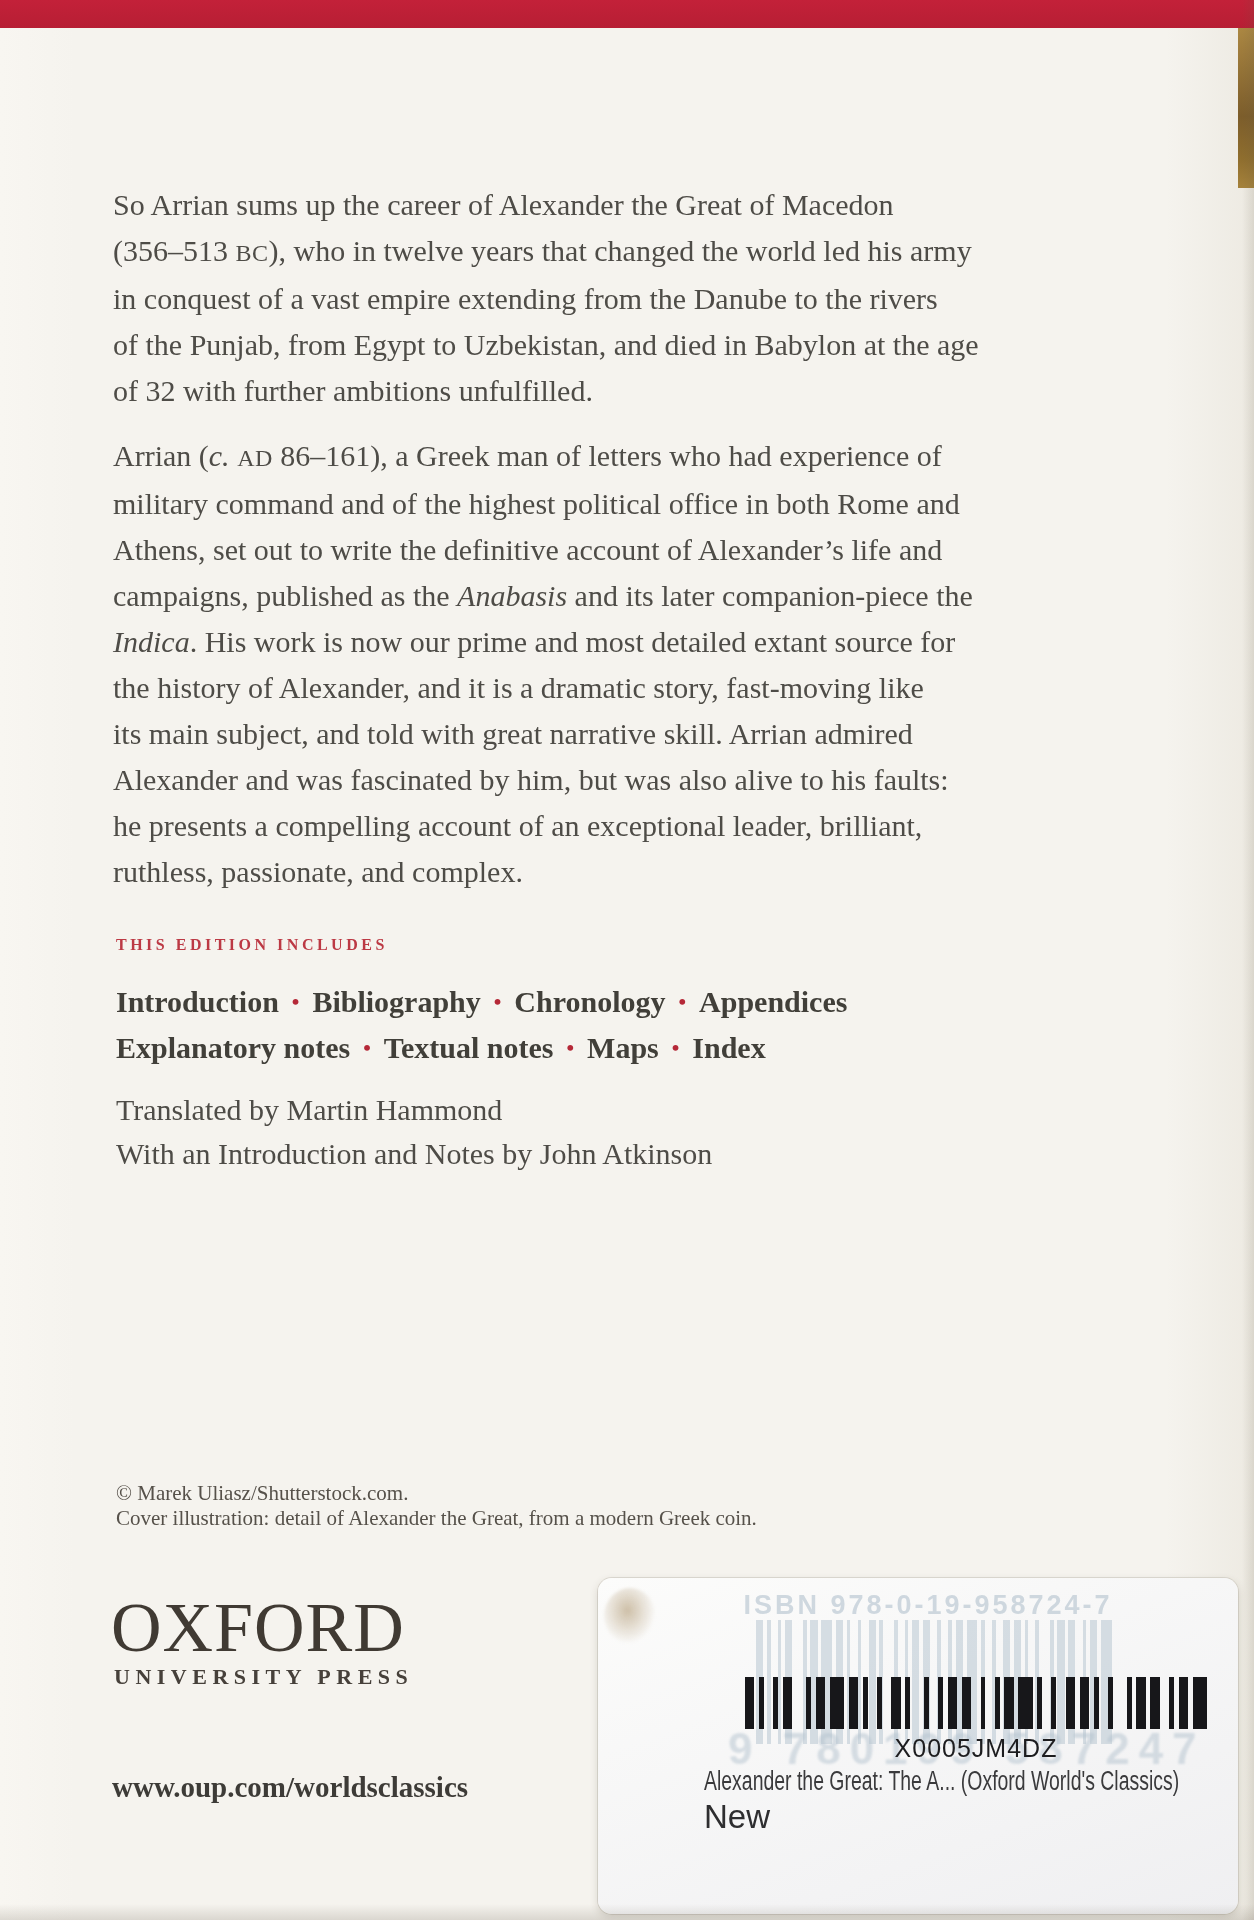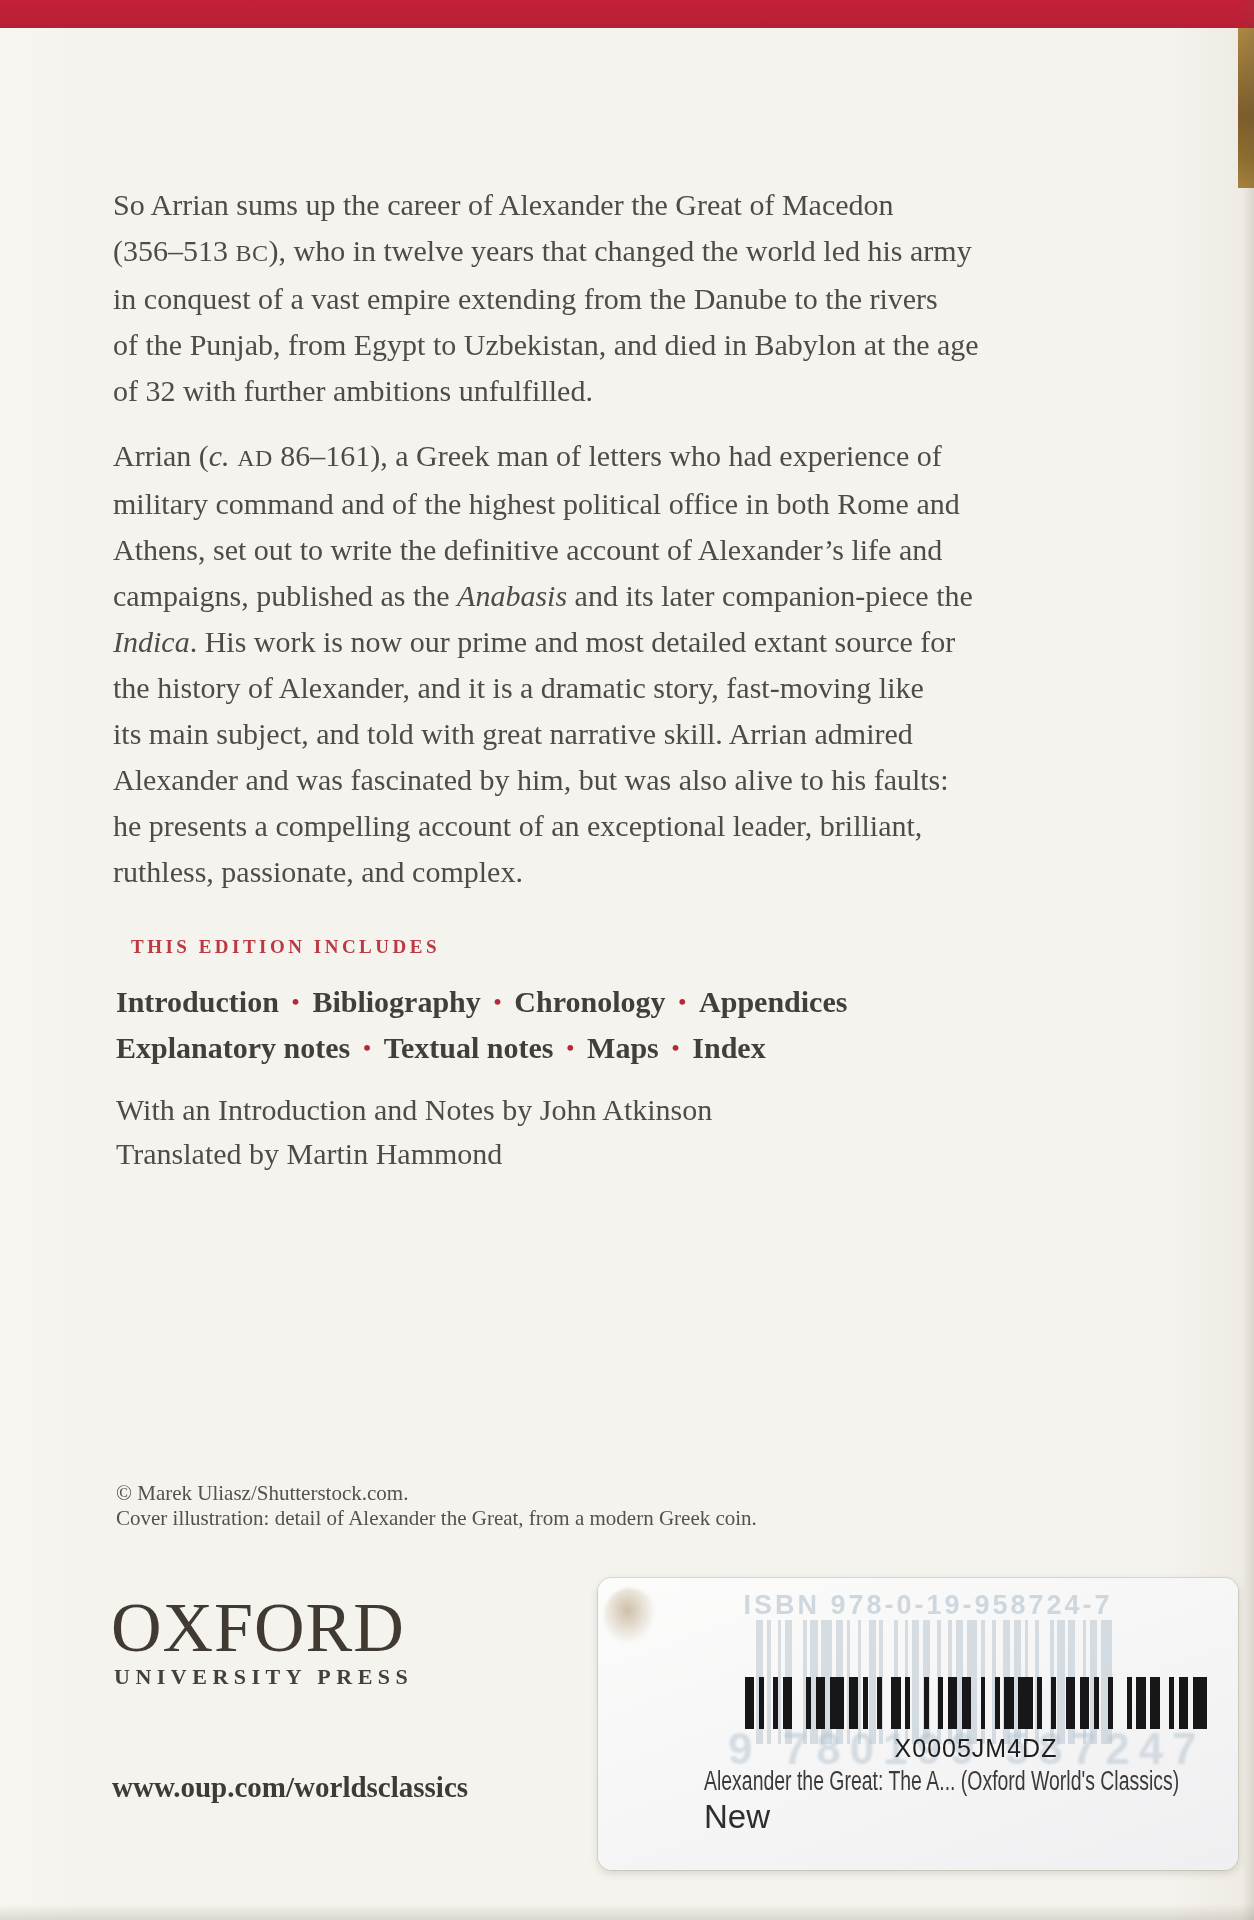--- a/index.html
+++ b/index.html
@@ -20,37 +20,37 @@
     background:linear-gradient(180deg,rgba(110,100,85,0),rgba(110,100,85,.20));pointer-events:none;}
 
   .quote{position:absolute;left:110px;top:92px;font-size:37px;letter-spacing:.5px;color:#b73a46;white-space:nowrap;}
 
   .para{position:absolute;left:113px;font-size:30px;line-height:46px;color:#4e4c47;}
   #para1{top:182px;} #para2{top:433px;}
   .bline{white-space:pre;}
   .it{font-style:italic;}
   .sc{font-size:.8em;letter-spacing:.5px;}
 
-  .includes-heading{position:absolute;left:116px;top:936px;font-size:19px;font-weight:bold;
-    letter-spacing:3.5px;color:#bc3944;white-space:nowrap;margin-left:15px;}
+  .includes-heading{position:absolute;left:116px;top:936px;font-size:16px;font-weight:bold;
+    letter-spacing:3.5px;color:#bc3944;white-space:nowrap;}
   .irows{position:absolute;left:116px;top:979px;font-size:30px;font-weight:bold;
     color:#413f39;line-height:45px;}
   .irow{white-space:nowrap;}
   .bullet{color:#b52837;font-size:.72em;vertical-align:.14em;margin:0 13px;}
 
   .translator{position:absolute;left:116px;top:1088px;font-size:30px;line-height:44px;color:#4e4c47;}
 
   .credit{position:absolute;left:116px;top:1481px;font-size:21px;line-height:25px;color:#56514a;}
 
   .oxford{position:absolute;left:111px;top:1588px;font-size:70px;letter-spacing:1px;color:#403a33;white-space:nowrap;}
   .oup-sub{position:absolute;left:114px;top:1664px;font-size:22px;font-weight:bold;
     letter-spacing:5.5px;color:#46403a;white-space:nowrap;}
   .website{position:absolute;left:112px;top:1771px;font-size:29px;font-weight:bold;color:#3d3b37;white-space:nowrap;}
 
-  .sticker{position:absolute;left:598px;top:1578px;width:640px;height:292px;
+  .sticker{position:absolute;left:598px;top:1578px;width:640px;height:336px;
     background:linear-gradient(160deg,#fcfcfb 0%,#f3f3f4 70%,#efeff1 100%);
     border-radius:14px;
     box-shadow:0 3px 9px rgba(70,60,40,.18), 0 0 0 1px rgba(195,190,180,.45);
     font-family:"Liberation Sans","DejaVu Sans",sans-serif;}
   .crinkle{position:absolute;left:6px;top:10px;width:52px;height:56px;border-radius:50%;
     background:radial-gradient(ellipse at 45% 40%,rgba(168,142,100,.55),rgba(168,142,100,0) 70%);
     filter:blur(1.5px);}
   .ghost-isbn{position:absolute;left:130px;top:12px;width:400px;text-align:center;
     font-weight:bold;font-size:27px;letter-spacing:3px;color:#b3c2ce;opacity:.6;filter:blur(.7px);white-space:nowrap;}
   .ghost-barcode{position:absolute;left:158px;top:42px;width:356px;height:124px;
@@ -96,22 +96,22 @@
       <div class="bline"><span>ruthless, passionate, and complex.</span></div>
     </div>
 
   <div class="includes-heading">THIS EDITION INCLUDES</div>
   <div class="irows">
       <div class="irow"><span>Introduction</span><span class="bullet">•</span><span>Bibliography</span><span class="bullet">•</span><span>Chronology</span><span class="bullet">•</span><span>Appendices</span></div>
       <div class="irow"><span>Explanatory notes</span><span class="bullet">•</span><span>Textual notes</span><span class="bullet">•</span><span>Maps</span><span class="bullet">•</span><span>Index</span></div>
     </div>
 
   <div class="translator">
+    <div class="bline">Translated by Martin Hammond</div>
     <div class="bline">With an Introduction and Notes by John Atkinson</div>
-    <div class="bline">Translated by Martin Hammond</div>
   </div>
 
   <div class="credit">
     <div class="bline">© Marek Uliasz/Shutterstock.com.</div>
     <div class="bline">Cover illustration: detail of Alexander the Great, from a modern Greek coin.</div>
   </div>
 
   <div class="oxford">OXFORD</div>
   <div class="oup-sub">UNIVERSITY PRESS</div>
   <div class="website">www.oup.com/worldsclassics</div>

